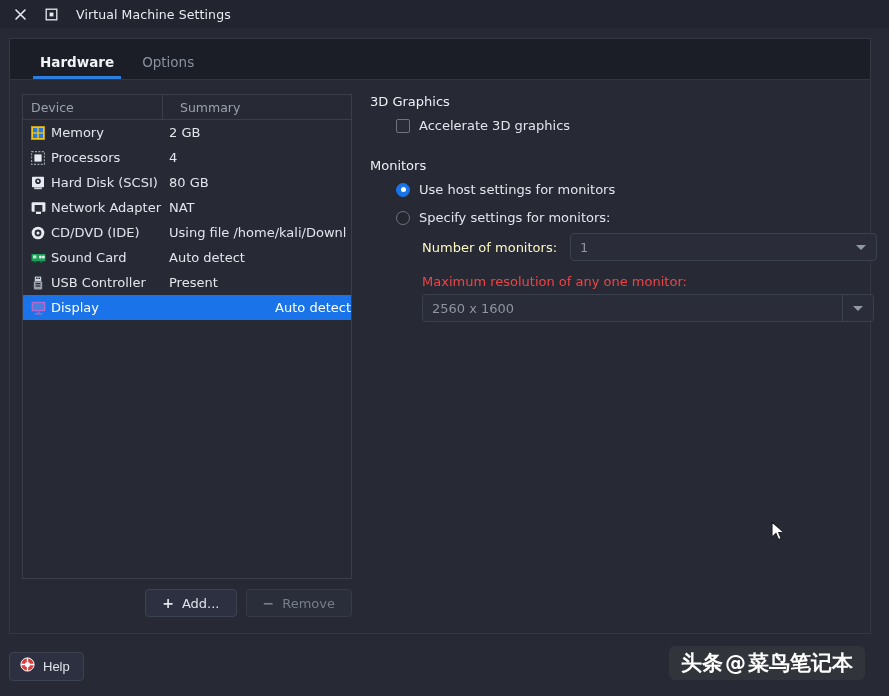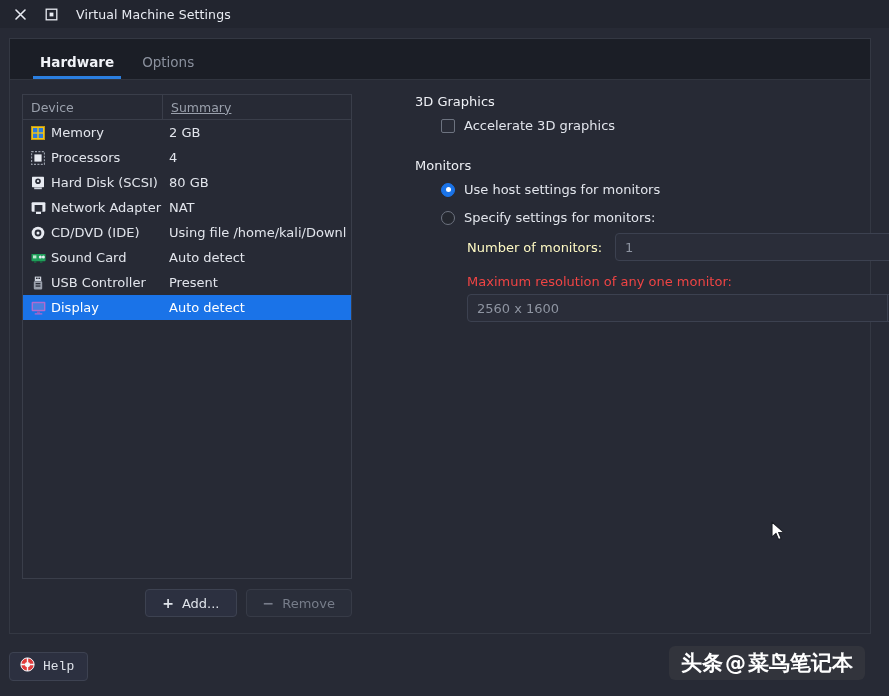--- a/index.html
+++ b/index.html
@@ -93,21 +93,20 @@
     height: 3px;
     background: #2b7fe0;
   }
 
   .content {
     flex: 1;
     display: flex;
     padding: 14px 12px 0 12px;
     box-sizing: border-box;
     position: relative;
-    gap: 45px;
   }
 
   
   .leftcol {
     width: 330px;
     display: flex;
     flex-direction: column;
     flex: none;
   }
   .devlist {
@@ -126,41 +125,41 @@
     color: #9aa0ac;
     font-size: 12.5px;
     position: relative;
   }
   .dl-header .h-dev {
     width: 139px;
     padding-left: 8px;
     box-sizing: border-box;
   }
   .dl-header .h-sum {
-    padding-left: 8px;
+    padding-left: 17px;
     box-sizing: border-box;
     border-left: 1px solid #3a3e4a;
     height: 24px;
     display: flex;
     align-items: center;
     flex: 1;
-    text-decoration: underline;
   }
   .dl-row {
     display: flex;
     align-items: center;
     height: 25px;
     font-size: 13px;
     color: #e2e5ec;
     white-space: nowrap;
     cursor: default;
   }
   .dl-row.selected {
     background: #1a73e8;
     color: #ffffff;
+    text-align: right;
   }
   .dl-dev {
     width: 139px;
     display: flex;
     align-items: center;
     padding-left: 7px;
     box-sizing: border-box;
     overflow: hidden;
   }
   .dl-ico {
@@ -351,21 +350,21 @@
     border-radius: 4px;
     height: 29px;
     padding: 0 13px 0 10px;
     display: inline-flex;
     align-items: center;
     gap: 8px;
     color: #dfe3ea;
     font-size: 13px;
     box-sizing: border-box;
     cursor: default;
-    font-family: Liberation Mono, monospace;
+    font-family: Liberation Sans, sans-serif;
   }
 
   
   .watermark {
     position: absolute;
     left: 669px;
     top: 646px;
     height: 34px;
     padding: 0 12px;
     border-radius: 6px;

